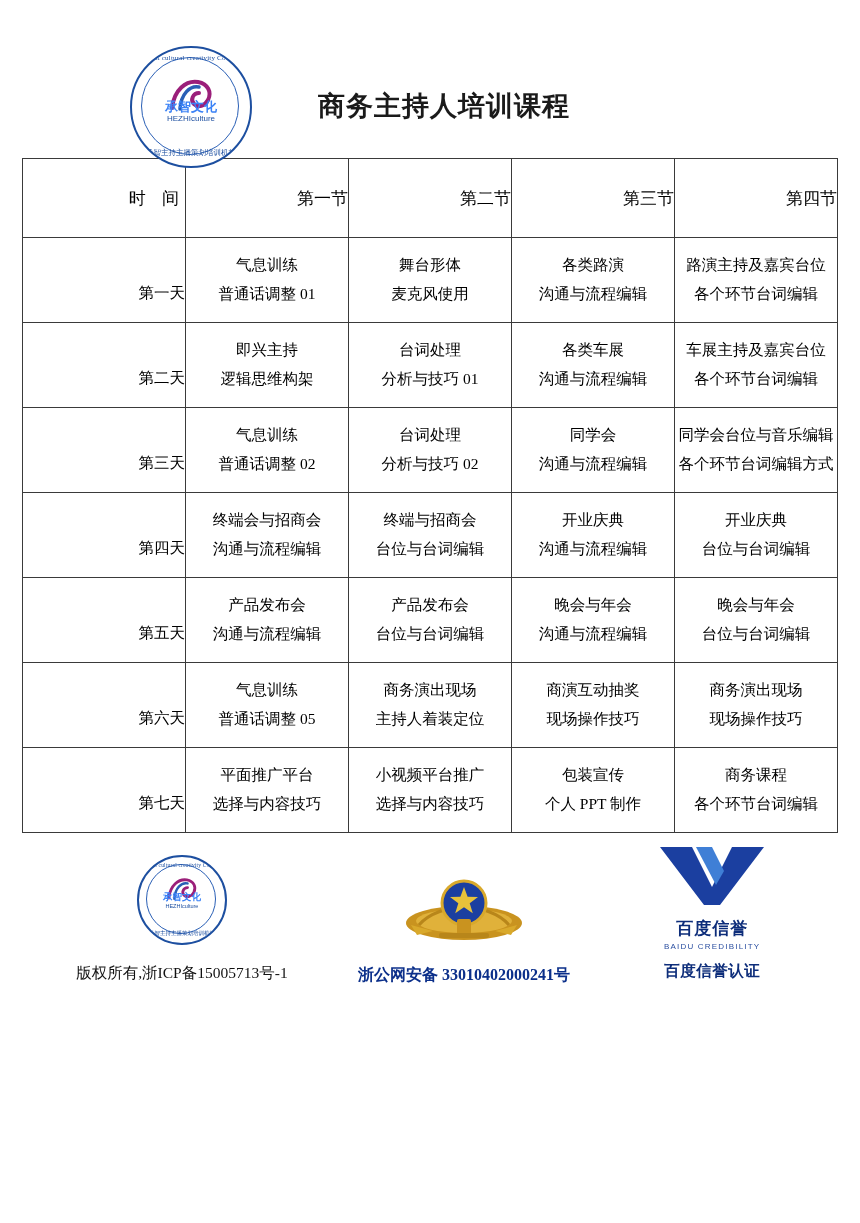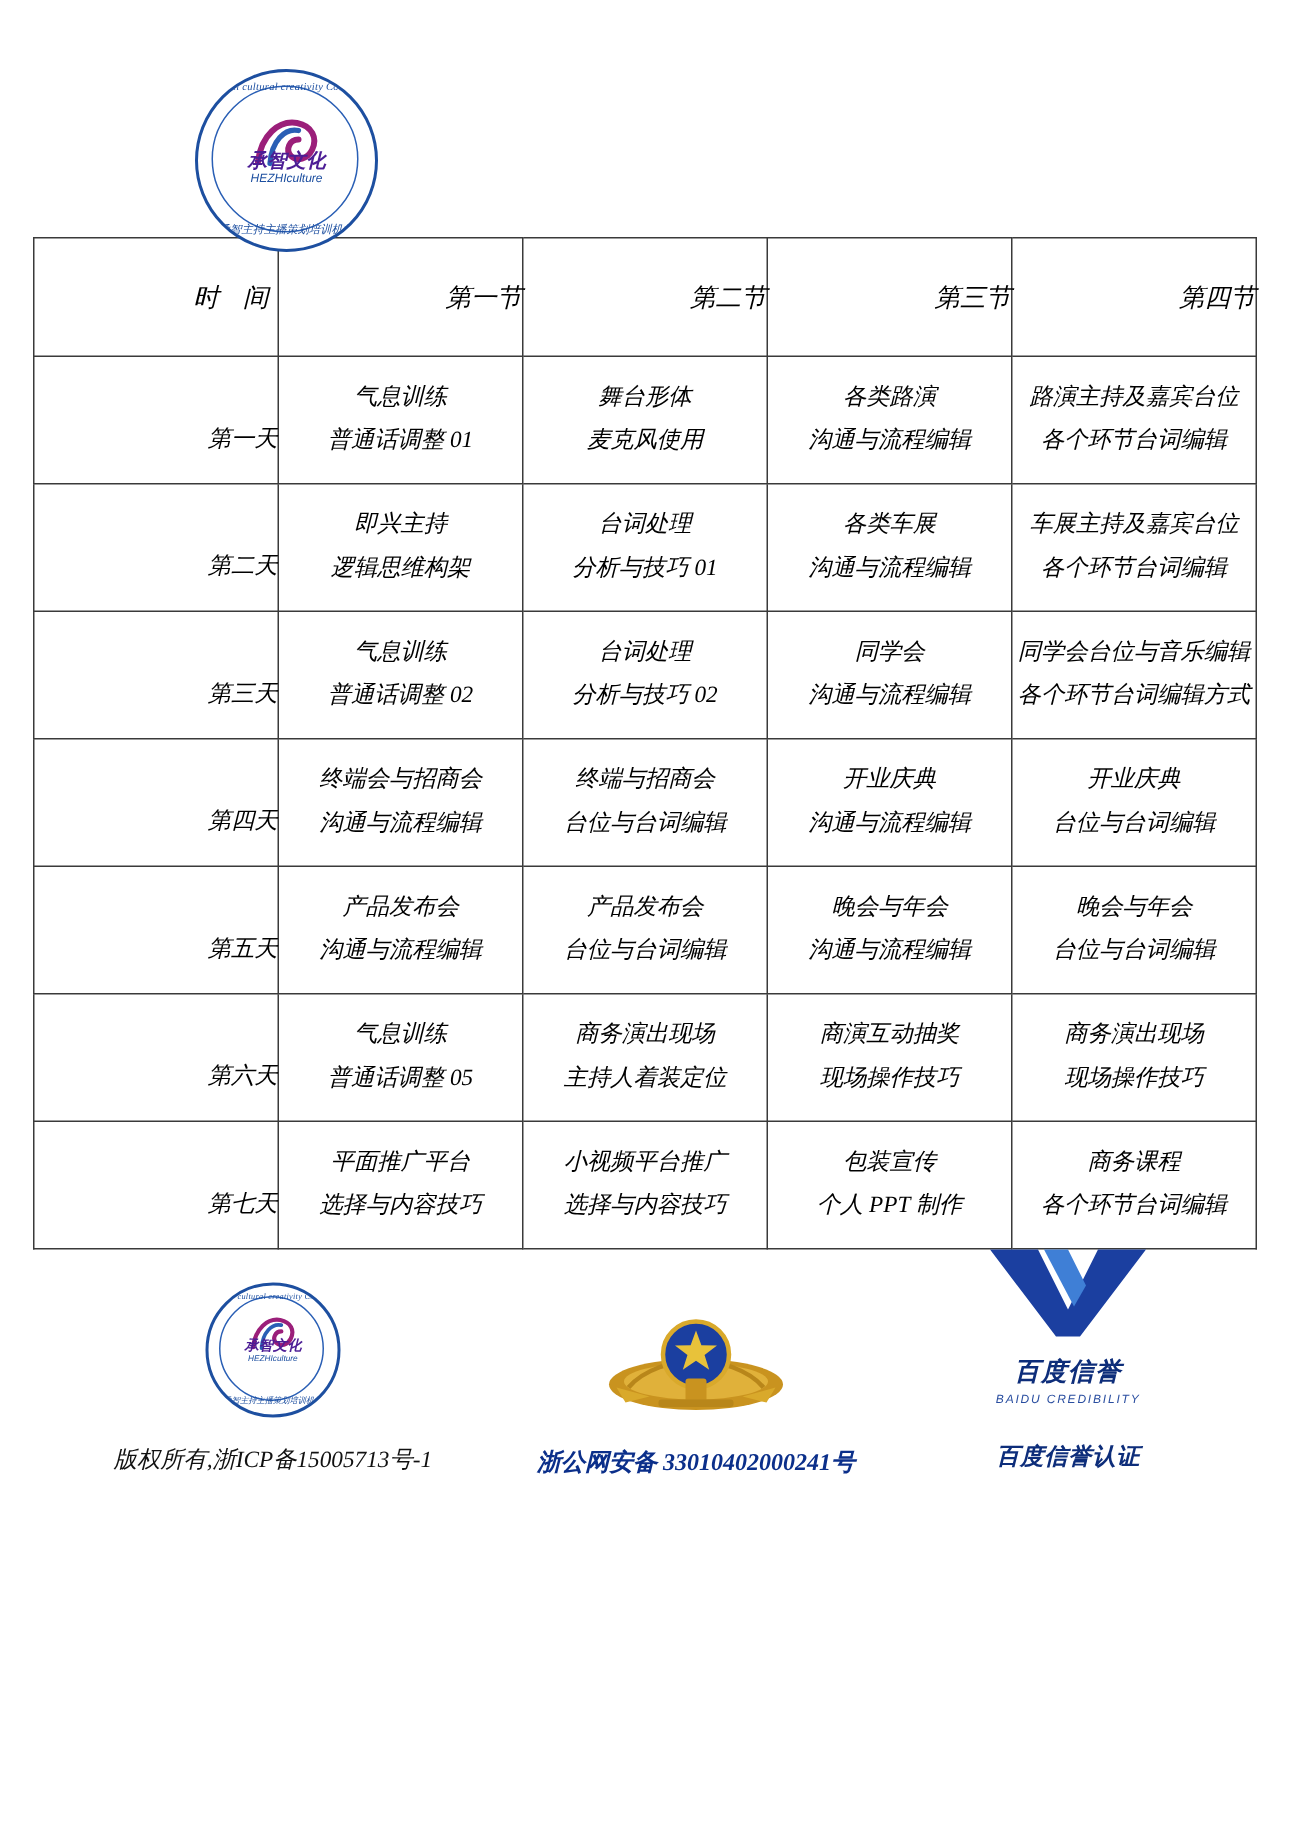--- a/index.html
+++ b/index.html
@@ -12,21 +12,20 @@
     background: #ffffff;
     font-family: "Liberation Serif", "DejaVu Serif", serif;
     color: #000000;
     overflow: hidden;
   }
   .page {
     position: relative;
     width: 860px;
     height: 1064px;
     box-sizing: border-box;
-    font-style: italic;
   }
 
   
   .header {
     display: flex;
     align-items: center;
     justify-content: flex-start;
     padding: 82px 0 0 130px;
     height: 130px;
     box-sizing: border-box;
@@ -77,21 +76,21 @@
     font-family: "Liberation Serif", serif;
   }
   .seal-name {
     position: absolute;
     top: 50px;
     left: 0;
     width: 100%;
     text-align: center;
     font-size: 13px;
     font-weight: bold;
-    color: #4c1d95;
+    color: #3b82f6;
     font-family: "Liberation Sans", sans-serif;
   }
   .seal-sub {
     position: absolute;
     top: 66px;
     left: 0;
     width: 100%;
     text-align: center;
     font-size: 8px;
     color: #1d4fa0;
@@ -242,21 +241,21 @@
     color: #0d2d7a;
     font-family: "Liberation Sans", sans-serif;
     letter-spacing: 1px;
   }
   .baidu-en {
     font-size: 8px;
     color: #2a4ea0;
     letter-spacing: 1.2px;
     font-family: "Liberation Sans", sans-serif;
     margin-top: 2px;
-    margin-bottom: 24px;
+    margin-bottom: 10px;
   }
   .baidu-cert {
     font-size: 15.5px;
     font-weight: bold;
     color: #0d2d7a;
     font-family: "Liberation Sans", sans-serif;
     letter-spacing: 0.5px;
   }
 </style>
 </head>
@@ -271,20 +270,21 @@
         <div class="seal-text-top">Hezhi cultural creativity Co.,Ltd</div>
         <svg class="seal-swirl" viewBox="0 0 46 34">
           <path d="M4 30 C6 12, 18 2, 30 4 C40 6, 44 14, 40 22 C37 28, 30 30, 26 26 C22 22, 25 15, 31 15" fill="none" stroke="#9b1f7a" stroke-width="4" stroke-linecap="round"></path>
           <path d="M12 31 C13 16, 22 7, 31 9" fill="none" stroke="#2a5fb5" stroke-width="3.5" stroke-linecap="round"></path>
         </svg>
         <div class="seal-name">承智文化</div>
         <div class="seal-sub">HEZHIculture</div>
         <div class="seal-text-bottom">承智主持主播策划培训机构</div>
       </div>
     </div>
+    <div class="doc-title">商务主持人培训课程</div>
   </div>
 
   <div class="table-wrap">
     <table class="schedule">
       <thead>
         <tr>
           <th class="daycol"><span class="hdr-time">时 间</span></th>
           <th>第一节</th>
           <th>第二节</th>
           <th>第三节</th>

